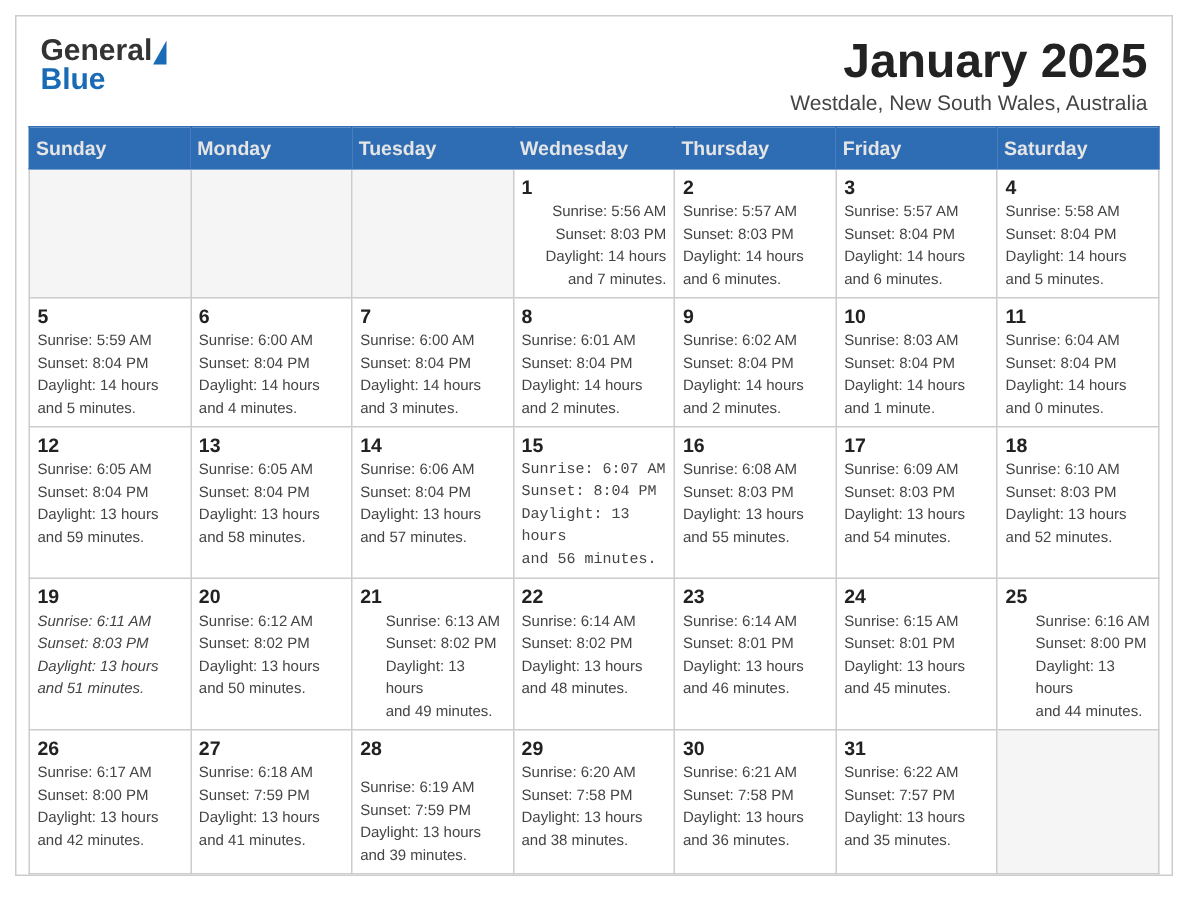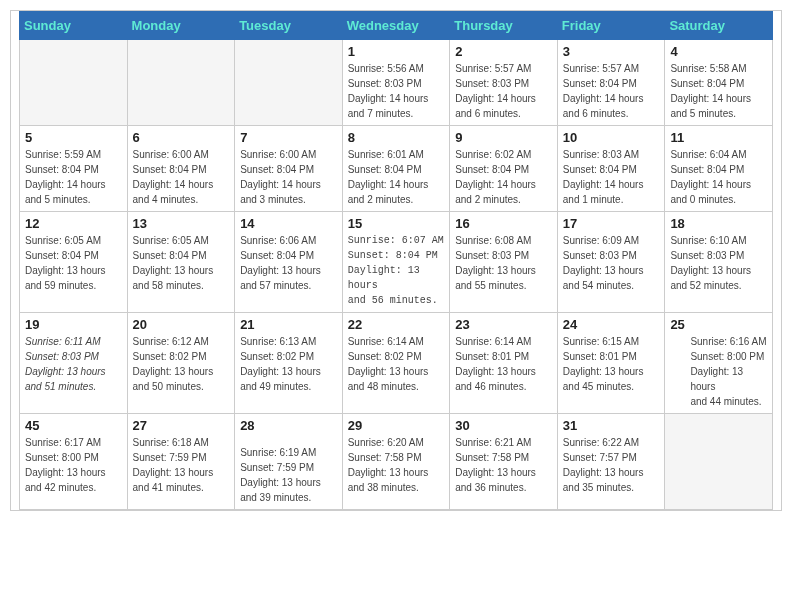--- a/index.html
+++ b/index.html
@@ -43,21 +43,21 @@
     }
     .calendar {
       width: 100%;
       border-collapse: collapse;
       margin: 0 8px;
       width: calc(100% - 16px);
       margin-left: 8px;
     }
     .calendar th {
       background: #2e6db4;
-      color: #5eead4;
+      color: #e5e5e5;
       font-size: 13px;
       padding: 6px 4px;
       text-align: left;
       border: 1px solid #2e6db4;
       font-weight: bold;
     }
     .calendar td {
       border: 1px solid #ccc;
       vertical-align: top;
       padding: 4px 5px;
@@ -84,20 +84,33 @@
     }
     .logo-row {
       display: flex;
       align-items: center;
     }
   </style>
 </head>
 <body>
 
 <div class="page">
+  <div class="header">
+    <div class="logo">
+      <div class="logo-row">
+        <span style="font-size:20px;font-weight:bold;color:#333;">General</span>
+        <span style="display:inline-block;width:0;height:0;border-left:9px solid transparent;border-bottom:16px solid #1a6bb5;margin-left:1px;vertical-align:middle;"></span>
+      </div>
+      <span style="font-size:20px;font-weight:bold;color:#1a6bb5;margin-top:-4px;">Blue</span>
+    </div>
+    <div class="header-right">
+      <div class="month-title">January 2025</div>
+      <div class="location">Westdale, New South Wales, Australia</div>
+    </div>
+  </div>
 
   <table class="calendar">
     <thead>
       <tr>
 
       <th>Sunday</th>
           <th>Monday</th>
           <th>Tuesday</th>
           <th>Wednesday</th>
           <th>Thursday</th>
@@ -105,21 +118,21 @@
           <th>Saturday</th>
         </tr>
     </thead>
     <tbody id="calendar-body">
     <tr>
           <td class="empty"></td>
           <td class="empty"></td>
           <td class="empty"></td>
           <td>
             <div class="day-num">1</div>
-            <div class="day-info" style="white-space: pre-line;">Sunrise: 5:56 AM
+            <div class="day-info" style="white-space: pre-line; text-align: right;">Sunrise: 5:56 AM
 Sunset: 8:03 PM
 Daylight: 14 hours
 and 7 minutes.</div>
           </td>
           <td>
             <div class="day-num">2</div>
             <div class="day-info" style="white-space: pre-line;">Sunrise: 5:57 AM
 Sunset: 8:03 PM
 Daylight: 14 hours
 and 6 minutes.</div>
@@ -251,21 +264,21 @@
           </td>
           <td>
             <div class="day-num">20</div>
             <div class="day-info" style="white-space: pre-line;">Sunrise: 6:12 AM
 Sunset: 8:02 PM
 Daylight: 13 hours
 and 50 minutes.</div>
           </td>
           <td>
             <div class="day-num">21</div>
-            <div class="day-info" style="white-space: pre-line;">Sunrise: 6:13 AM
+            <div class="day-info" style="white-space: pre-line; margin-left: 17px;">Sunrise: 6:13 AM
 Sunset: 8:02 PM
 Daylight: 13 hours
 and 49 minutes.</div>
           </td>
           <td>
             <div class="day-num">22</div>
             <div class="day-info" style="white-space: pre-line;">Sunrise: 6:14 AM
 Sunset: 8:02 PM
 Daylight: 13 hours
 and 48 minutes.</div>
@@ -287,21 +300,21 @@
           <td>
             <div class="day-num">25</div>
             <div class="day-info" style="white-space: pre-line; margin-left: 20px;">Sunrise: 6:16 AM
 Sunset: 8:00 PM
 Daylight: 13 hours
 and 44 minutes.</div>
           </td>
         </tr>
         <tr>
           <td>
-            <div class="day-num">45</div>
+            <div class="day-num">26</div>
             <div class="day-info" style="white-space: pre-line;">Sunrise: 6:17 AM
 Sunset: 8:00 PM
 Daylight: 13 hours
 and 42 minutes.</div>
           </td>
           <td>
             <div class="day-num">27</div>
             <div class="day-info" style="white-space: pre-line;">Sunrise: 6:18 AM
 Sunset: 7:59 PM
 Daylight: 13 hours

